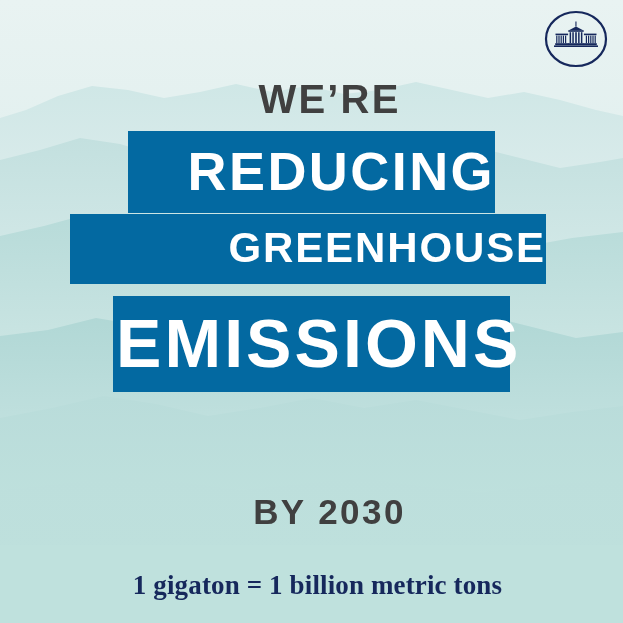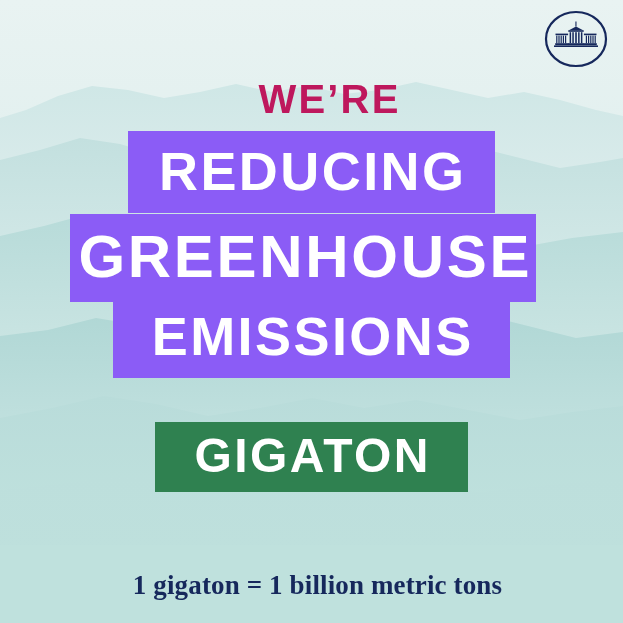--- a/index.html
+++ b/index.html
@@ -50,27 +50,28 @@
   .line {
     display: block;
     white-space: nowrap;
     font-weight: 700;
     letter-spacing: 0.055em;
     line-height: 1;
     text-align: center;
   }
 
   .plain {
-    color: #be185d;
+    color: #404040;
     margin-left: 36px;
   }
 
   .block {
     color: #ffffff;
-    background: #8b5cf6;
+    background: #0369a1;
+    text-align: right;
   }
 
   .block-green {
     color: #ffffff;
     background: #2f8150;
   }
 
   
   #l-were {
     position: absolute;
@@ -86,32 +87,32 @@
     padding: 13px 0 15px 0;
     font-size: 54px;
     letter-spacing: 0.045em;
     text-indent: 0.045em;
   }
   #l-greenhouse {
     position: absolute;
     top: 214px;
     left: 70px;
     width: 464px;
-    padding: 13px 0 15px 2px;
-    font-size: 60px;
+    padding: 13px 0 15px 12px;
+    font-size: 42px;
     letter-spacing: 0.045em;
     text-indent: 0.045em;
   }
   #l-emissions {
     position: absolute;
     top: 296px;
     left: 113px;
     width: 397px;
     padding: 13px 0 15px 0;
-    font-size: 54px;
+    font-size: 68px;
     letter-spacing: 0.045em;
     text-indent: 0.045em;
   }
   #l-byabout {
     position: absolute;
     top: 374px;
     left: 0; right: 0;
     font-size: 36px;
     letter-spacing: 0.07em;
   }
@@ -258,20 +259,20 @@
 
     <span id="l-were" class="line plain">WE’RE</span>
 
     <span id="l-reducing" class="line block">REDUCING</span>
 
     <span id="l-greenhouse" class="line block">GREENHOUSE</span>
 
     <span id="l-emissions" class="line block">EMISSIONS</span>
 
 
-    <span id="l-gigaton" class="line block-green">GIGATON</span>
-
+
+    <span id="l-by2030" class="line plain">BY 2030</span>
 
   </div>
 
   <div id="footnote">1 gigaton = 1 billion metric tons</div>
 
 </div>
 
 </body></html>

